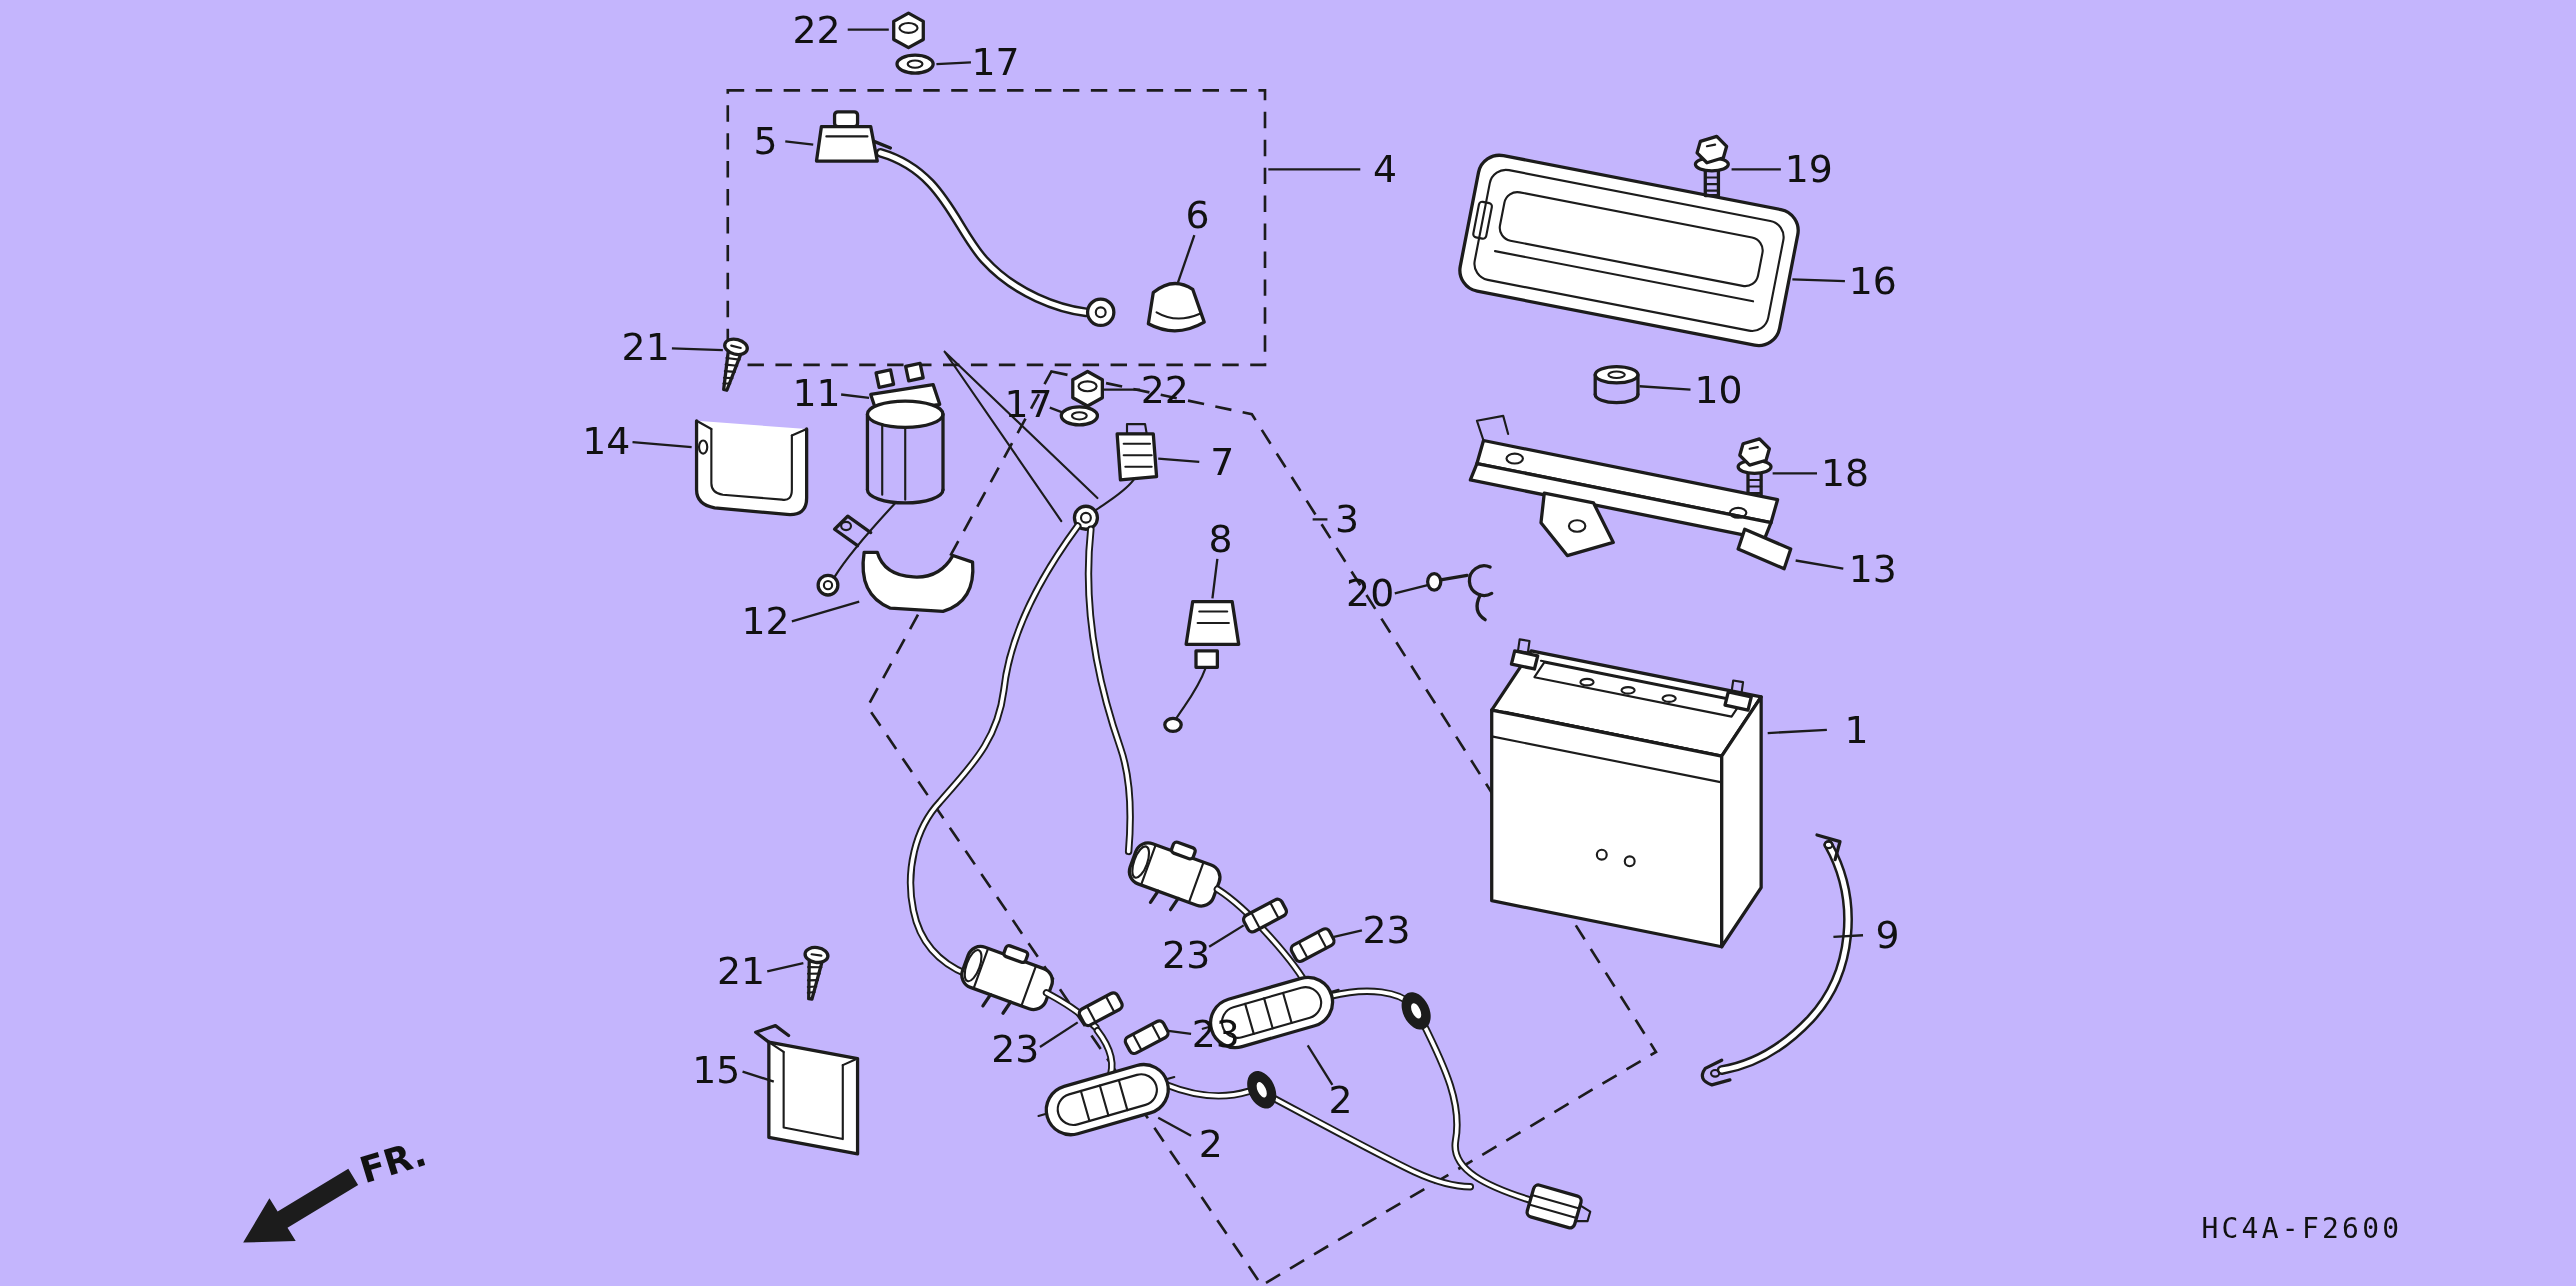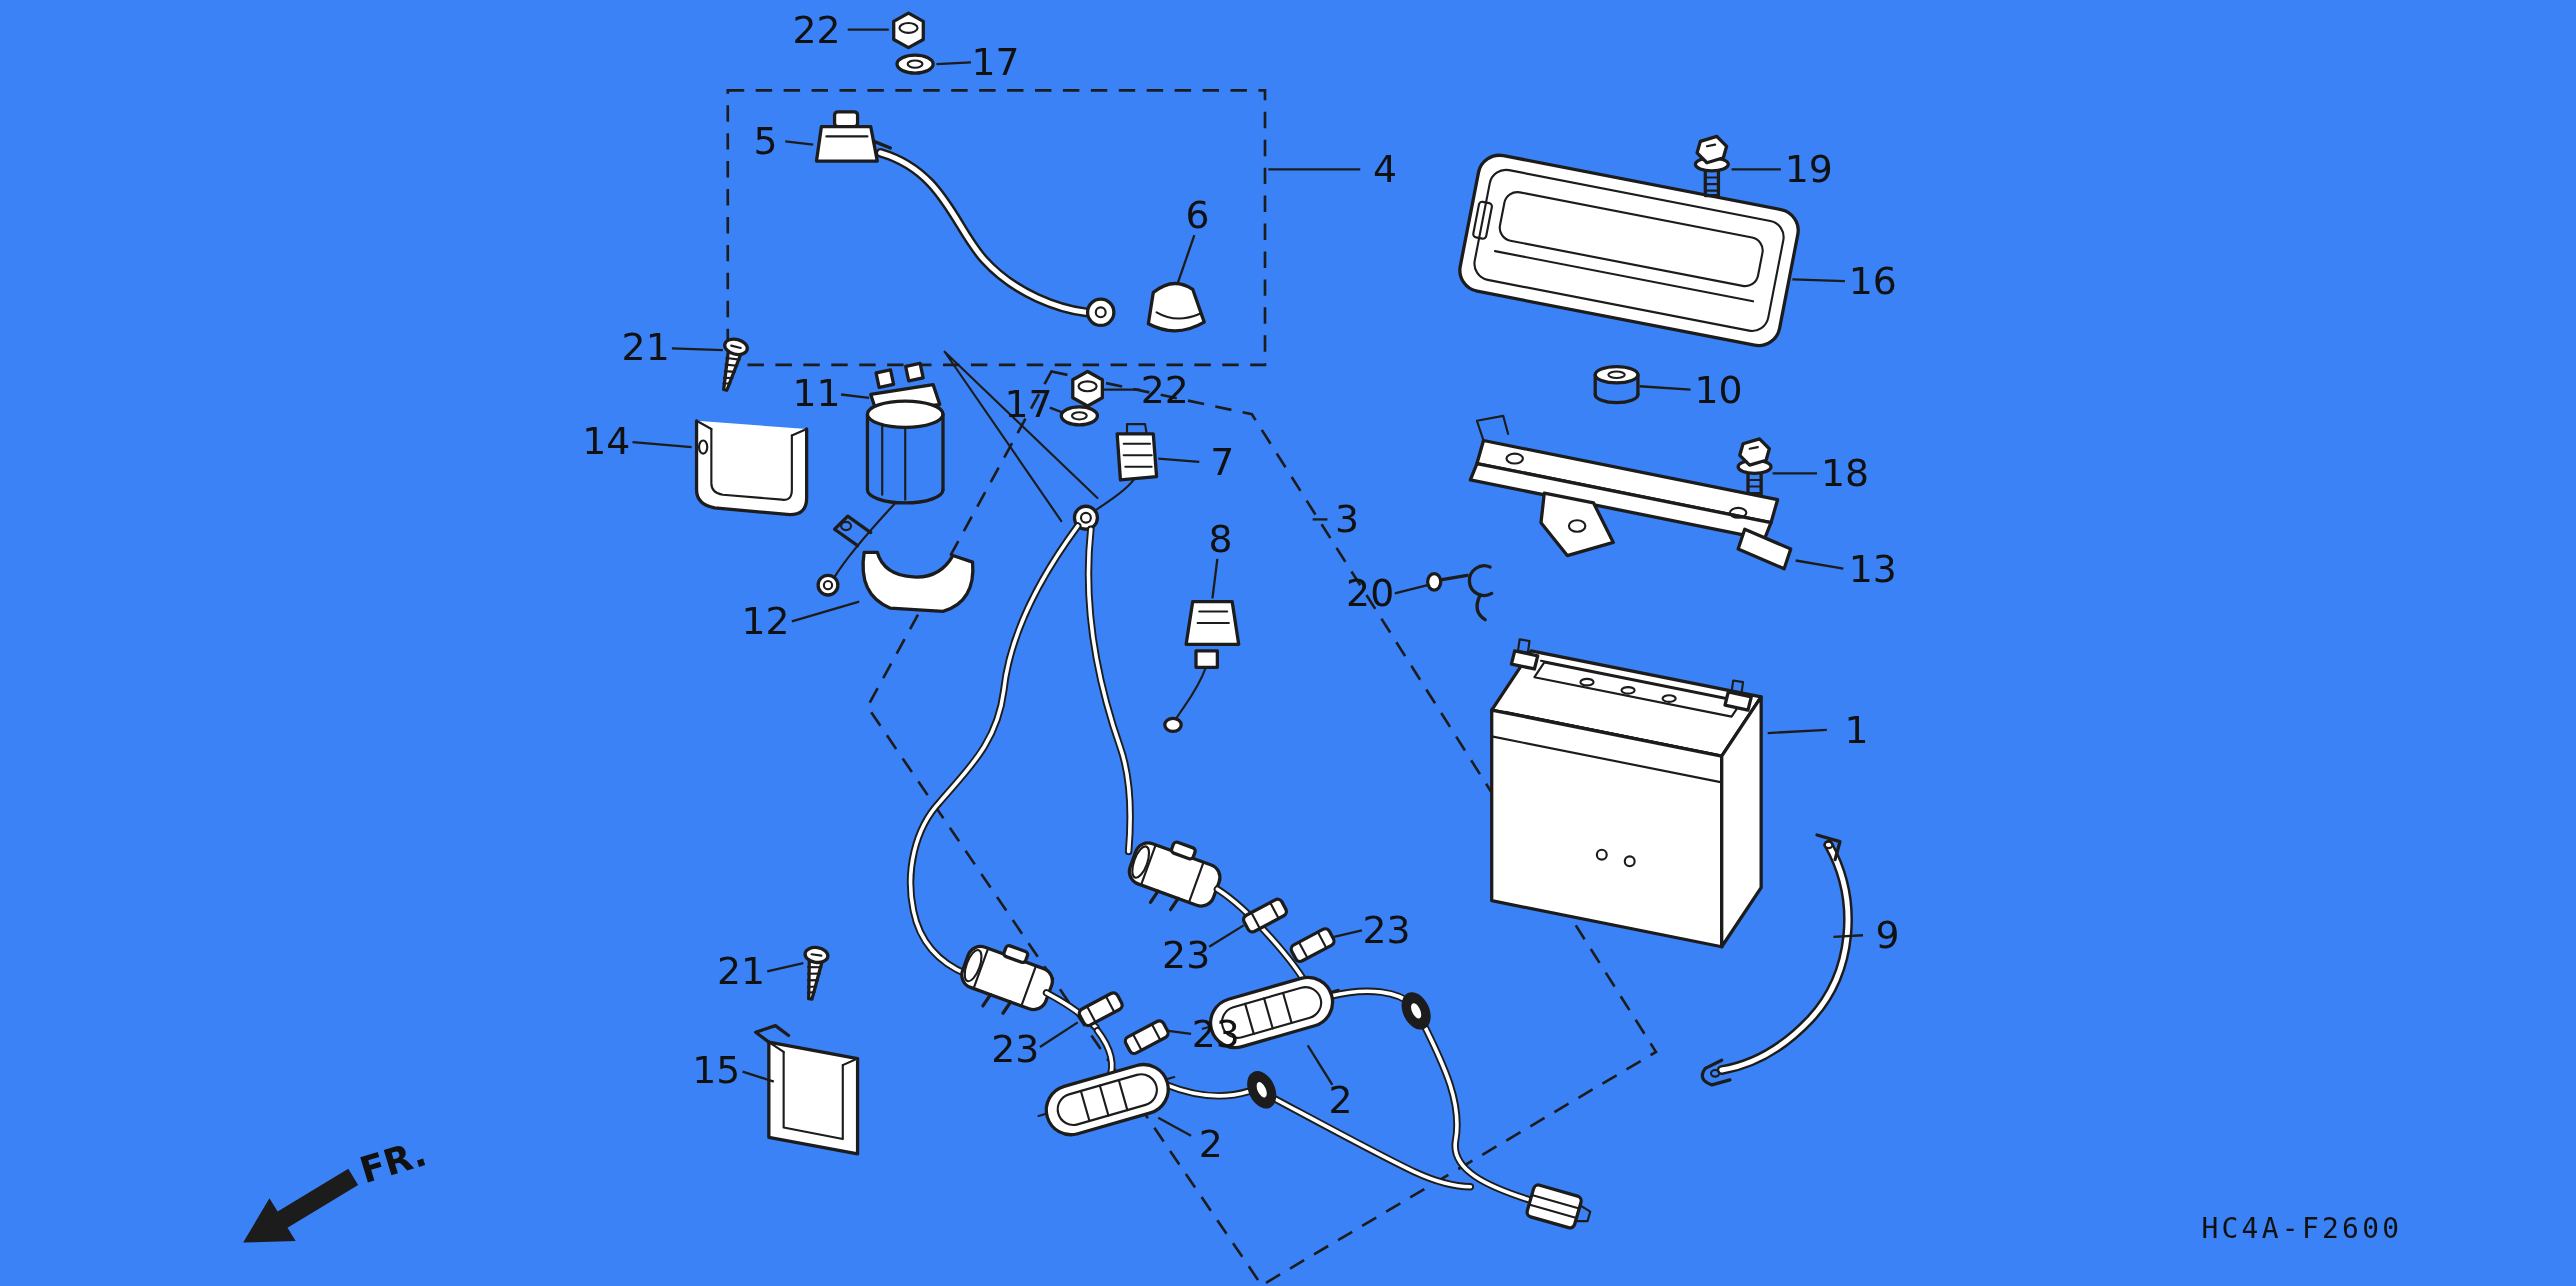--- a/index.html
+++ b/index.html
@@ -1,16 +1,16 @@
 <!DOCTYPE html>
 <html style="font-size:12px"><head>
 <meta charset="utf-8">
 <style>
   html,body{margin:0;padding:0;background:#ffffff;}
-  .canvas{position:relative;width:2576px;height:1287px;background:#3b82f6;overflow:hidden;}
+  .canvas{position:relative;width:2576px;height:1287px;background:#c4b5fd;overflow:hidden;}
   .canvas svg{display:block;width:100%;height:100%;}
   .ln   {fill:none;stroke:#1c1c1c;stroke-width:2;stroke-linecap:round;stroke-linejoin:round;}
   .lnf  {fill:#ffffff;stroke:#1c1c1c;stroke-width:2;stroke-linecap:round;stroke-linejoin:round;}
   .thin {stroke-width:1.3;}
   .dash {fill:none;stroke:#1c1c1c;stroke-width:1.6;stroke-dasharray:10 7;}
   .cable{fill:none;stroke:#1c1c1c;stroke-width:6;stroke-linecap:round;}
   .cable-core{fill:none;stroke:#ffffff;stroke-width:3;stroke-linecap:round;}
   .wire {fill:none;stroke:#1c1c1c;stroke-width:4.5;stroke-linecap:round;}
   .wire-core{fill:none;stroke:#ffffff;stroke-width:2.2;stroke-linecap:round;}
   .filldark{fill:#1c1c1c;stroke:none;}

